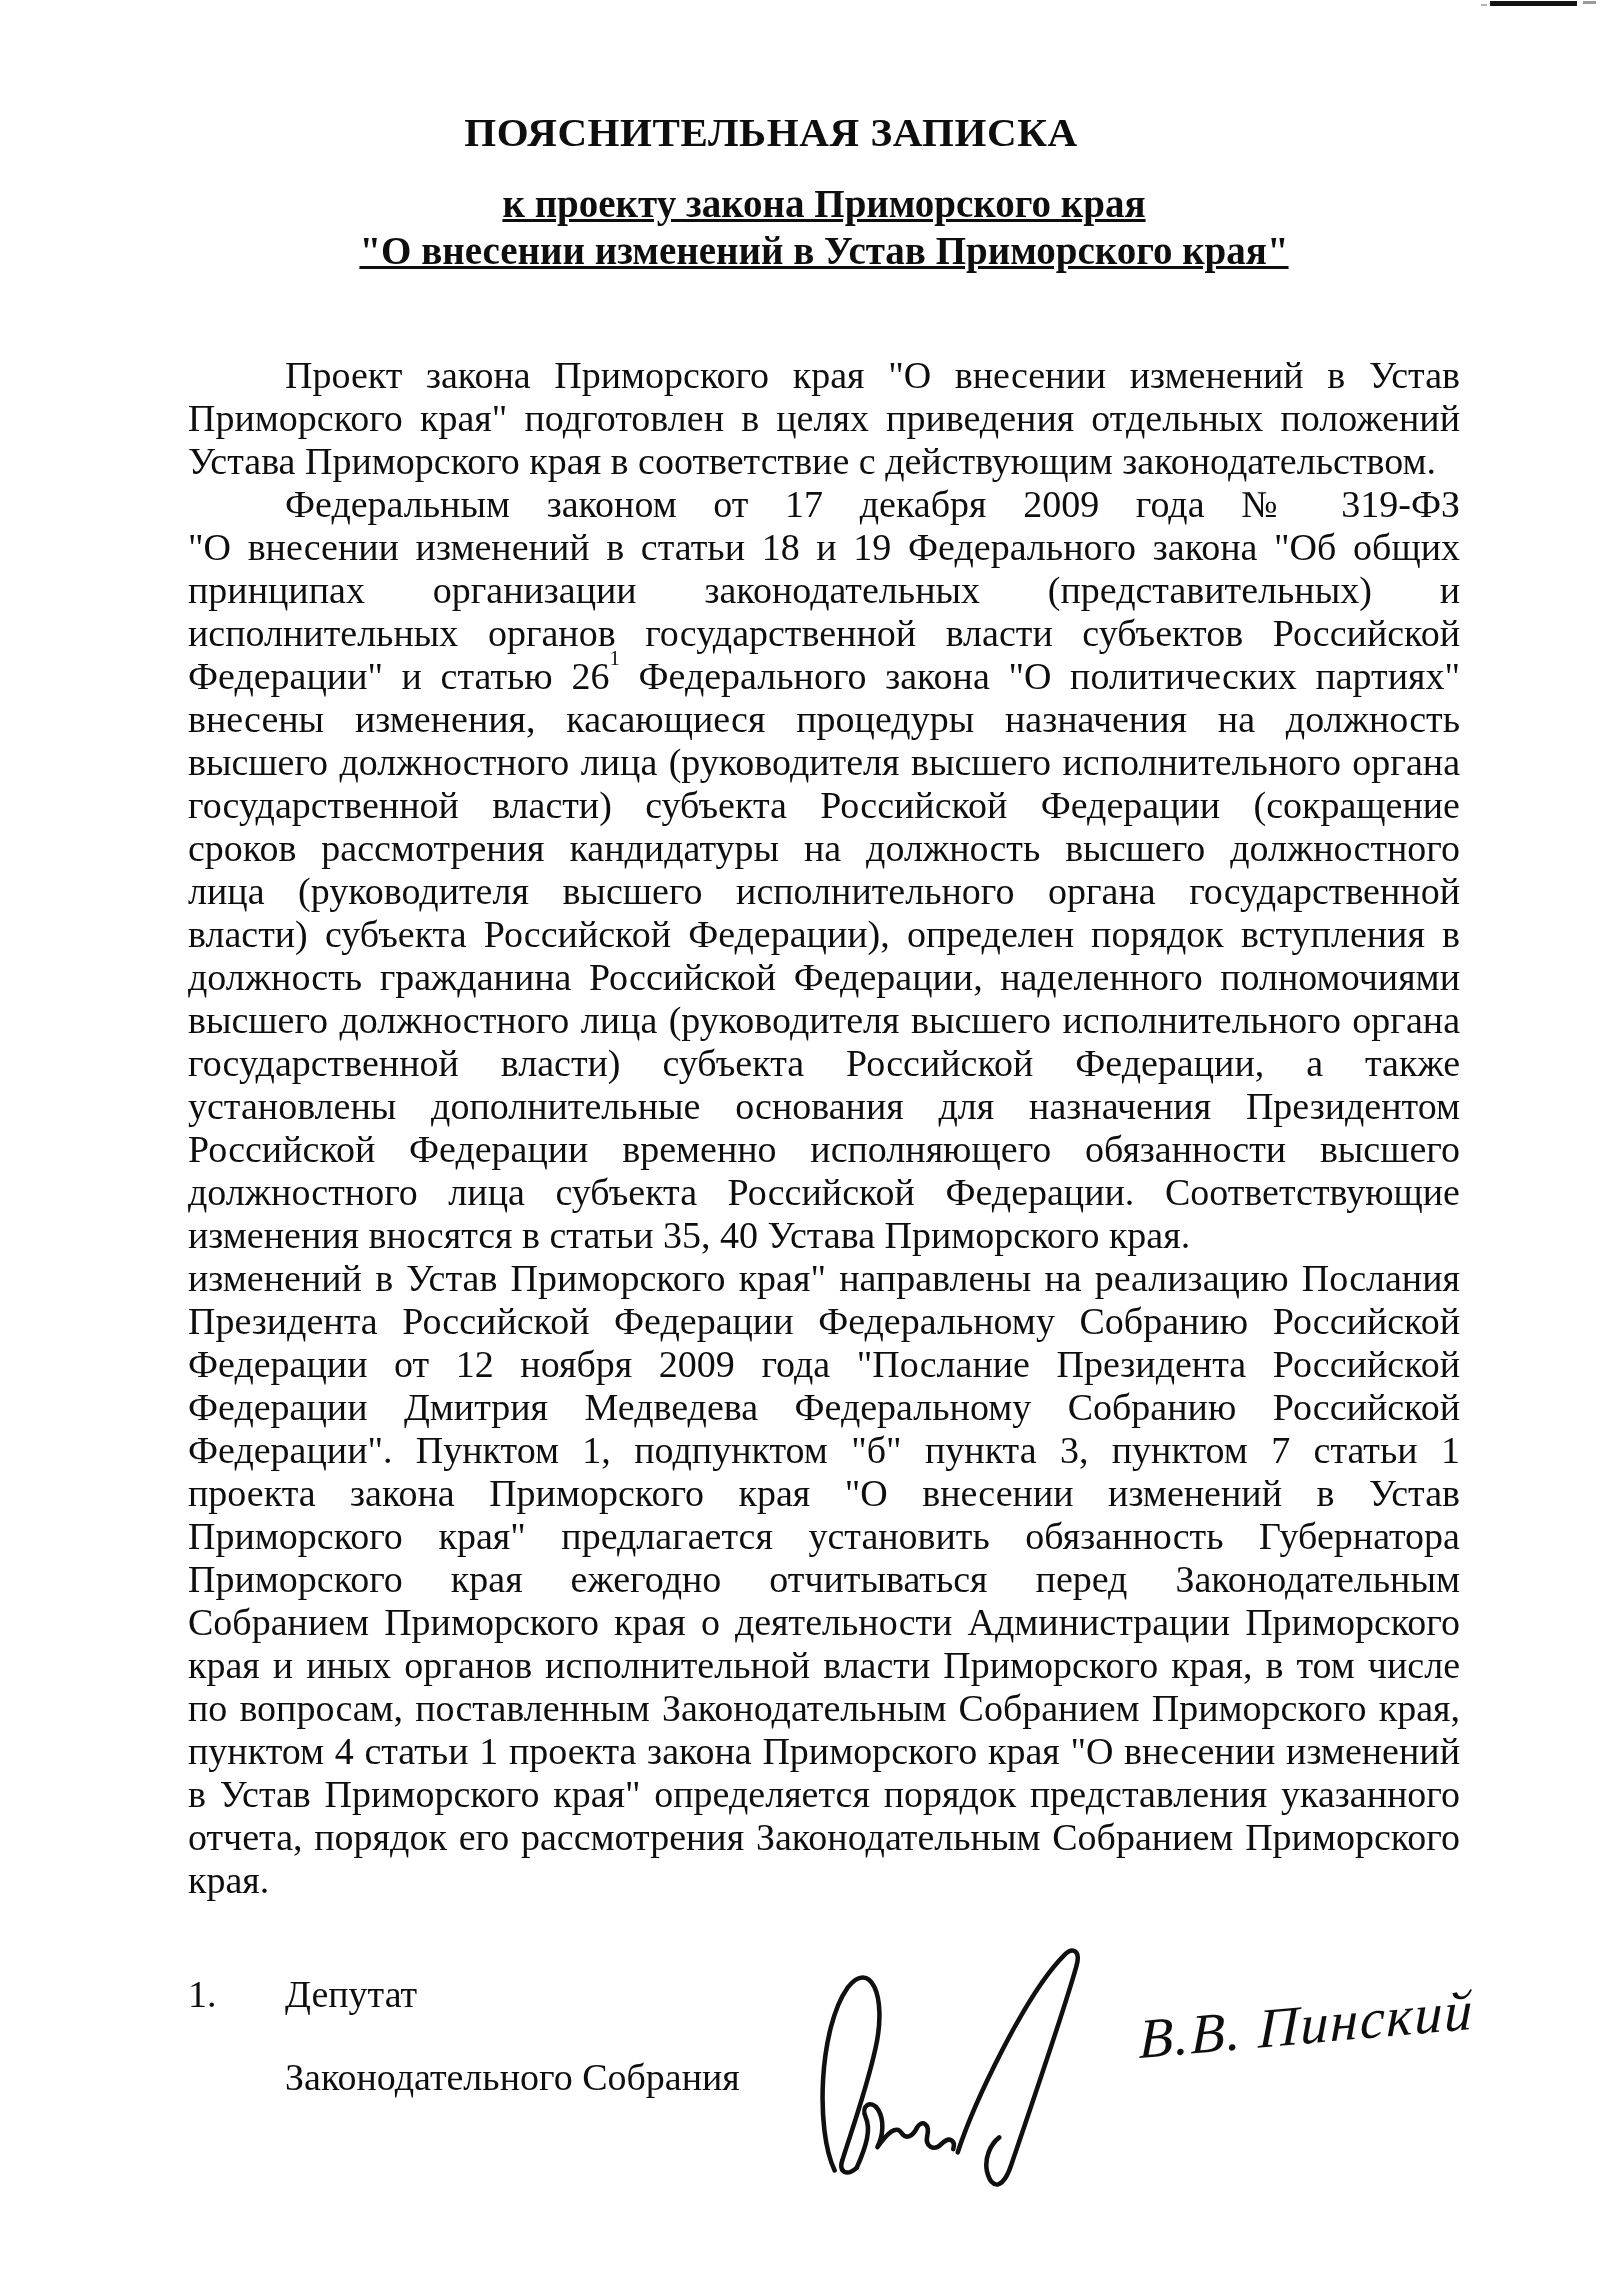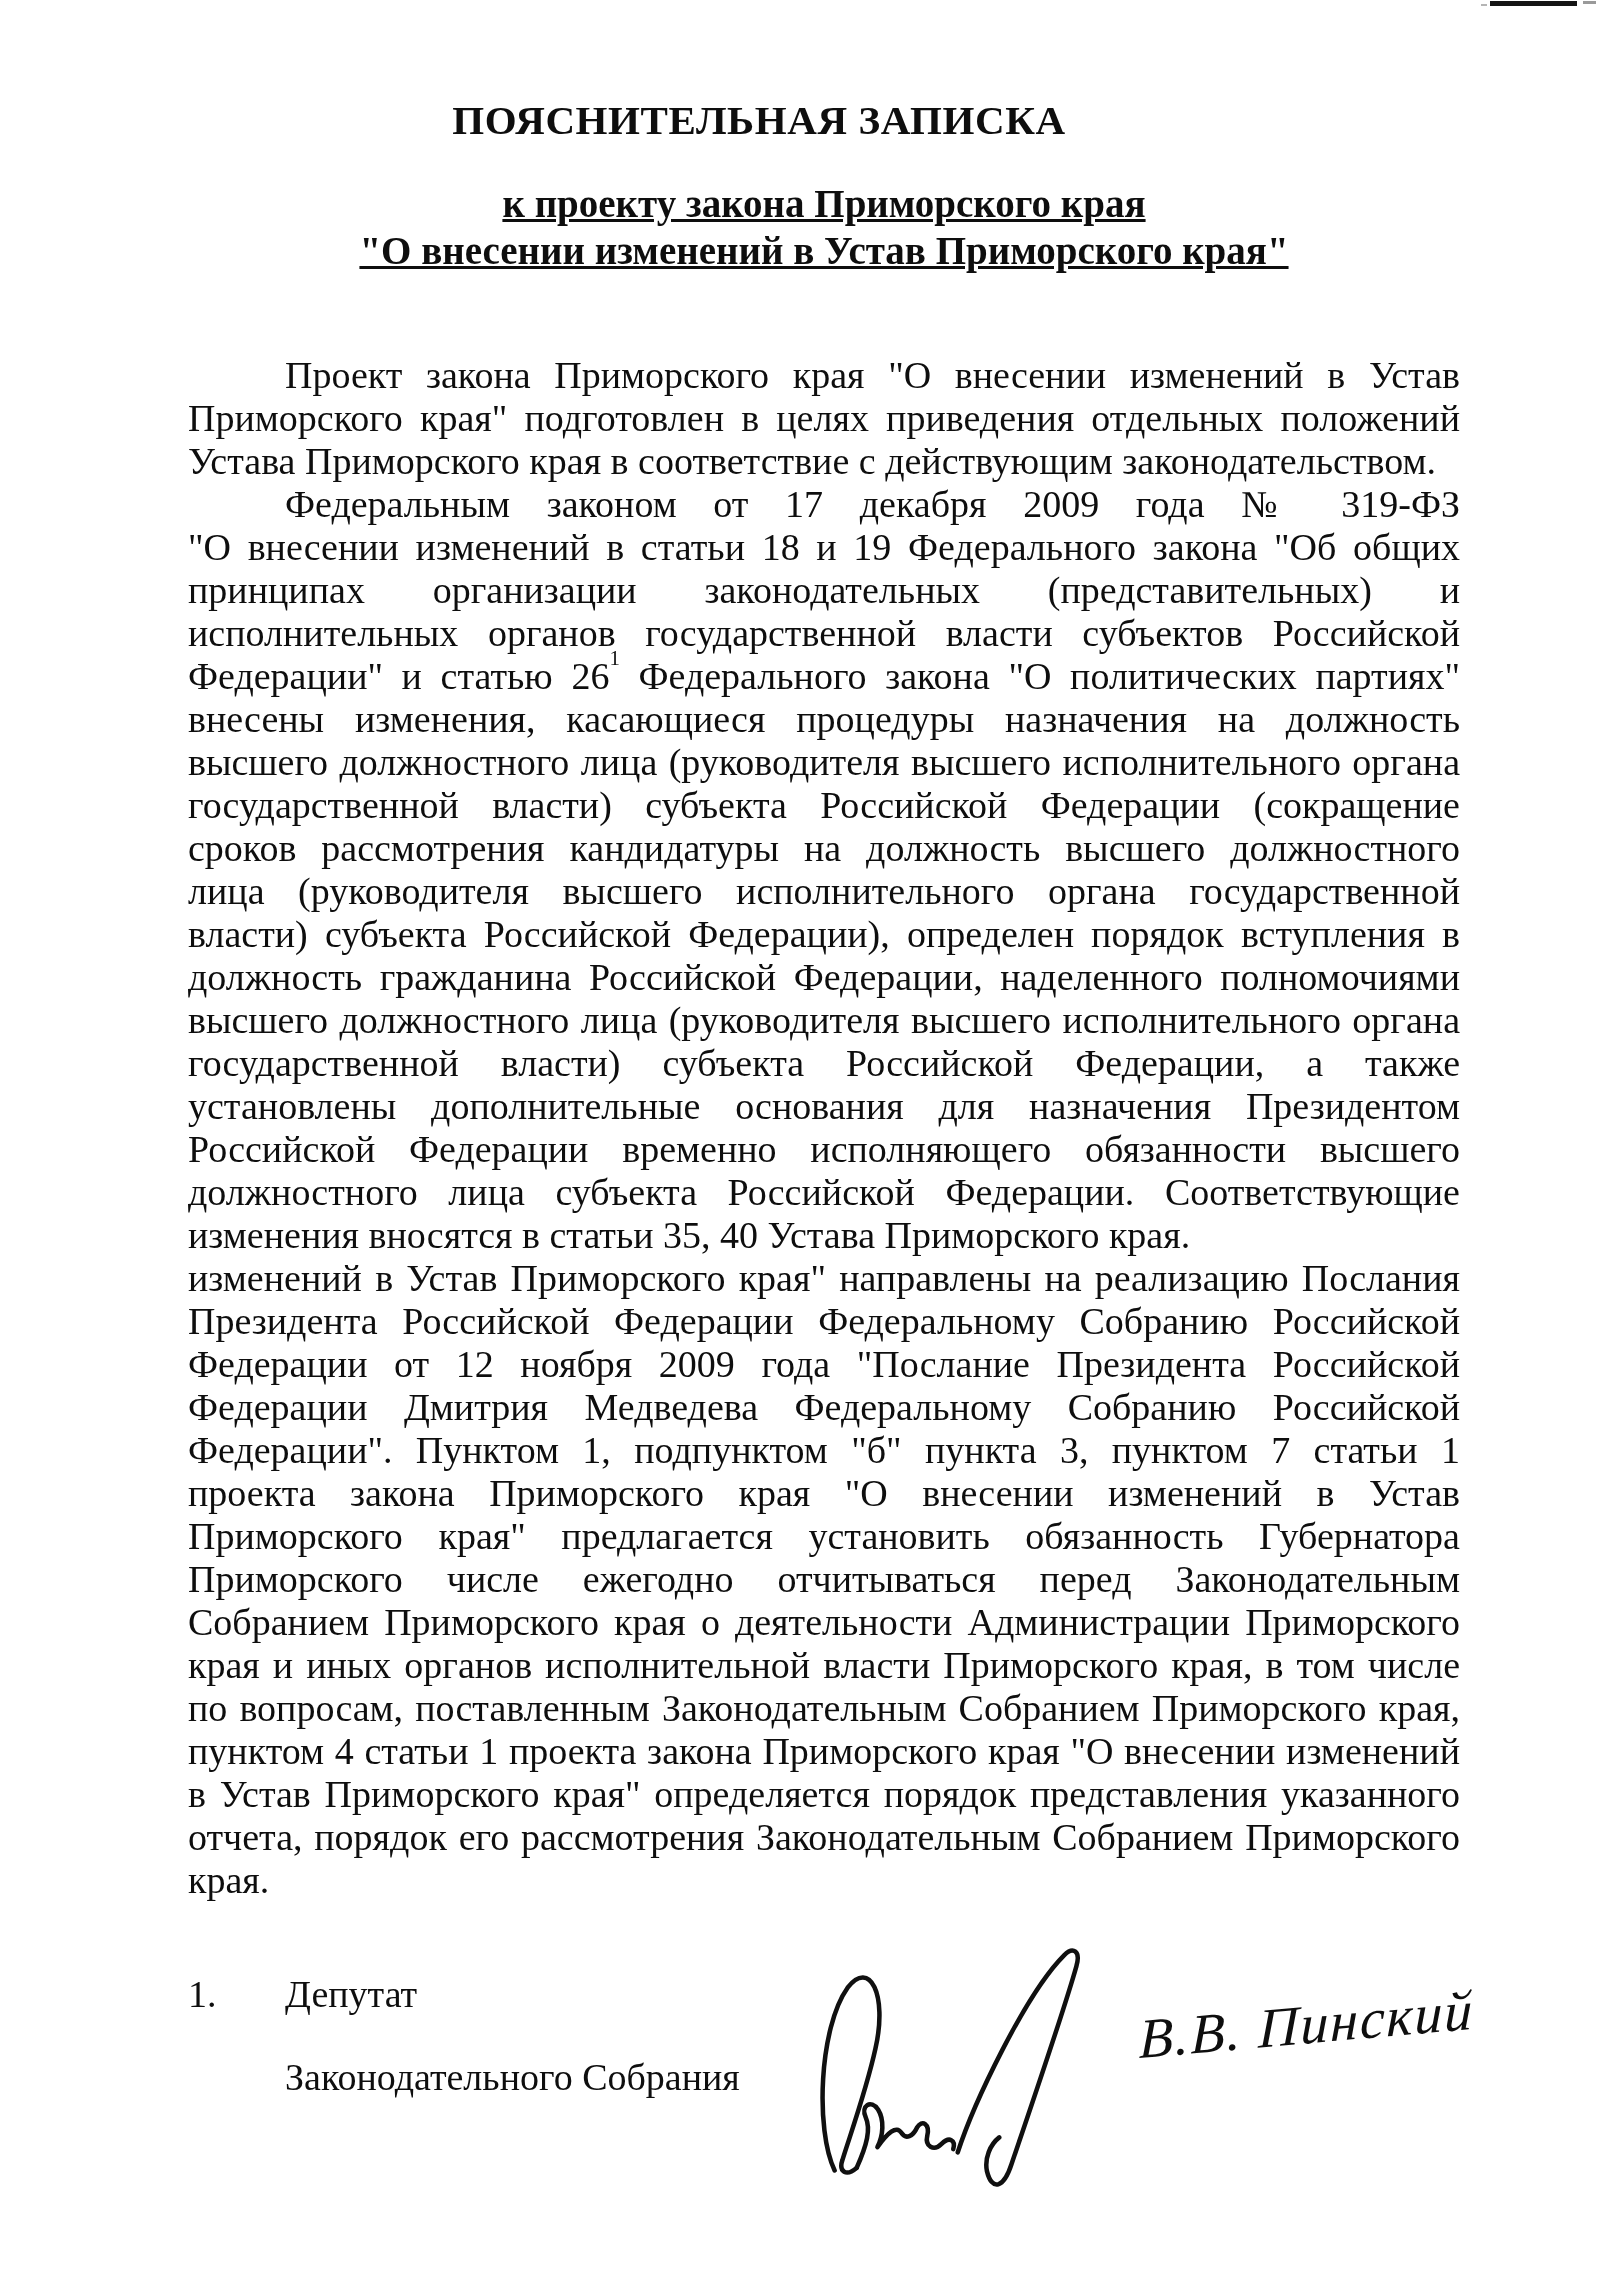--- a/index.html
+++ b/index.html
@@ -10,21 +10,21 @@
     color:var(--ink,#0e0e0e);
     font-family:"Liberation Serif","DejaVu Serif",serif;
     overflow:hidden;
   }
   
   .scan-bar{position:absolute;left:1490px;top:0.6px;width:87px;height:5.2px;background:#141414;}
   .scan-dot{position:absolute;left:1583px;top:1.3px;width:13px;height:3.2px;background:#9a9a9a;}
   .scan-speck{position:absolute;left:1481px;top:3.9px;width:5.8px;height:2.6px;background:#b5b5b5;}
 
   .title{
-    position:absolute;left:123px;top:96px;width:1272px;margin:0;
+    position:absolute;left:123px;top:96px;width:1272px;margin:12px;
     font-size:41px;font-weight:bold;text-align:center;letter-spacing:0.6px;
   }
   .subtitle{
     position:absolute;left:188px;top:180px;width:1272px;
     font-size:39px;font-weight:bold;line-height:47px;text-align:center;text-decoration:underline;
   }
   .doc-body{
     position:absolute;left:188px;top:354px;width:1272px;
     font-size:38px;line-height:43px;
   }
@@ -90,21 +90,21 @@
         <div class="line last">изменения вносятся в статьи 35, 40 Устава Приморского края.</div>
       </div>
       <div class="para">
         <div class="line">изменений в Устав Приморского края" направлены на реализацию Послания</div>
         <div class="line">Президента Российской Федерации Федеральному Собранию Российской</div>
         <div class="line">Федерации от 12 ноября 2009 года "Послание Президента Российской</div>
         <div class="line">Федерации Дмитрия Медведева Федеральному Собранию Российской</div>
         <div class="line">Федерации". Пунктом 1, подпунктом "б" пункта 3, пунктом 7 статьи 1</div>
         <div class="line">проекта закона Приморского края "О внесении изменений в Устав</div>
         <div class="line">Приморского края" предлагается установить обязанность Губернатора</div>
-        <div class="line">Приморского числе ежегодно отчитываться перед Законодательным</div>
+        <div class="line">Приморского края ежегодно отчитываться перед Законодательным</div>
         <div class="line">Собранием Приморского края о деятельности Администрации Приморского</div>
         <div class="line">края и иных органов исполнительной власти Приморского края, в том числе</div>
         <div class="line">по вопросам, поставленным Законодательным Собранием Приморского края,</div>
         <div class="line">пунктом 4 статьи 1 проекта закона Приморского края "О внесении изменений</div>
         <div class="line">в Устав Приморского края" определяется порядок представления указанного</div>
         <div class="line">отчета, порядок его рассмотрения Законодательным Собранием Приморского</div>
         <div class="line last">края.</div>
       </div>
     </div>
 

